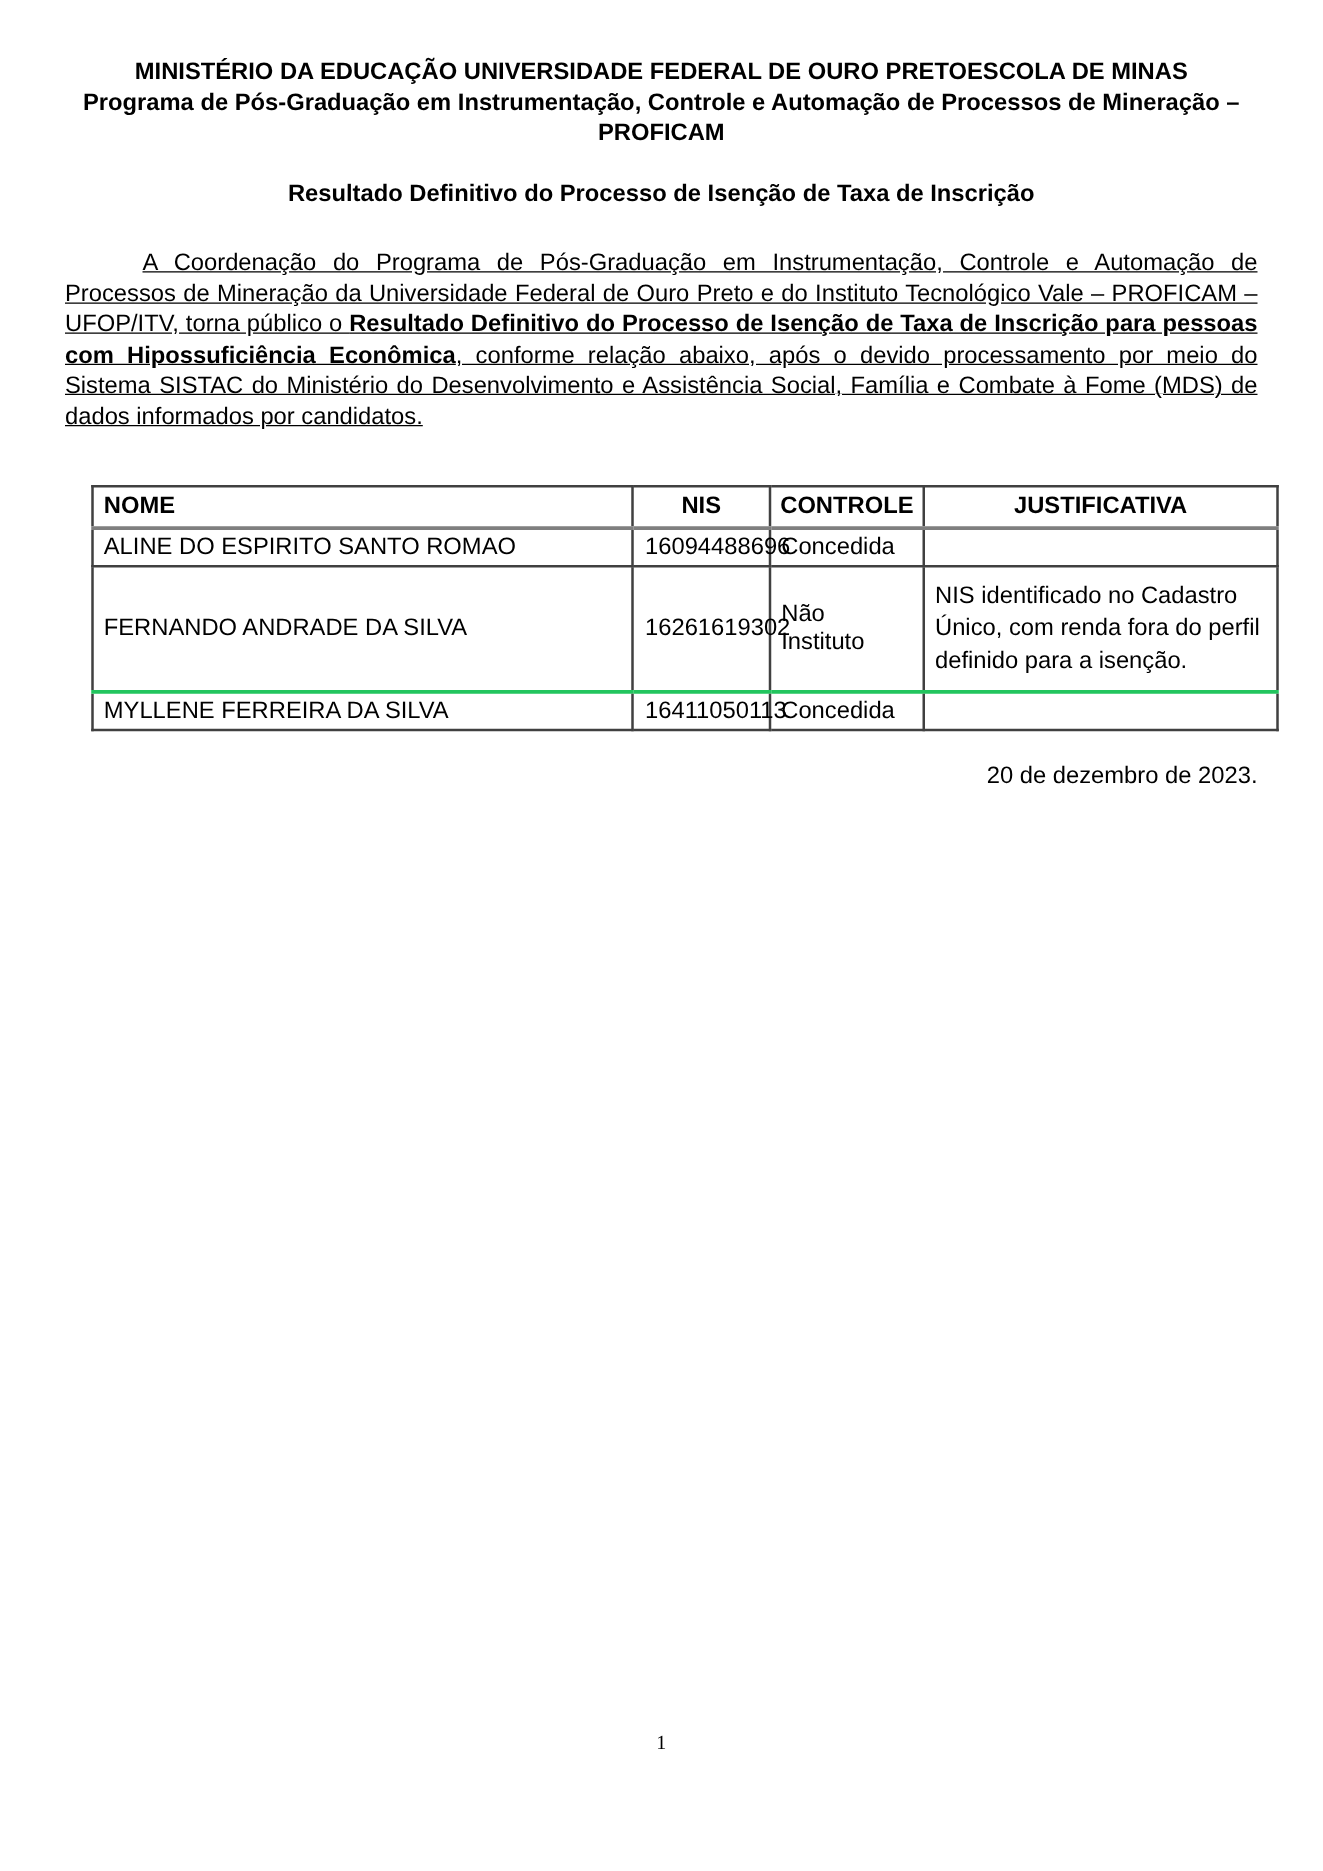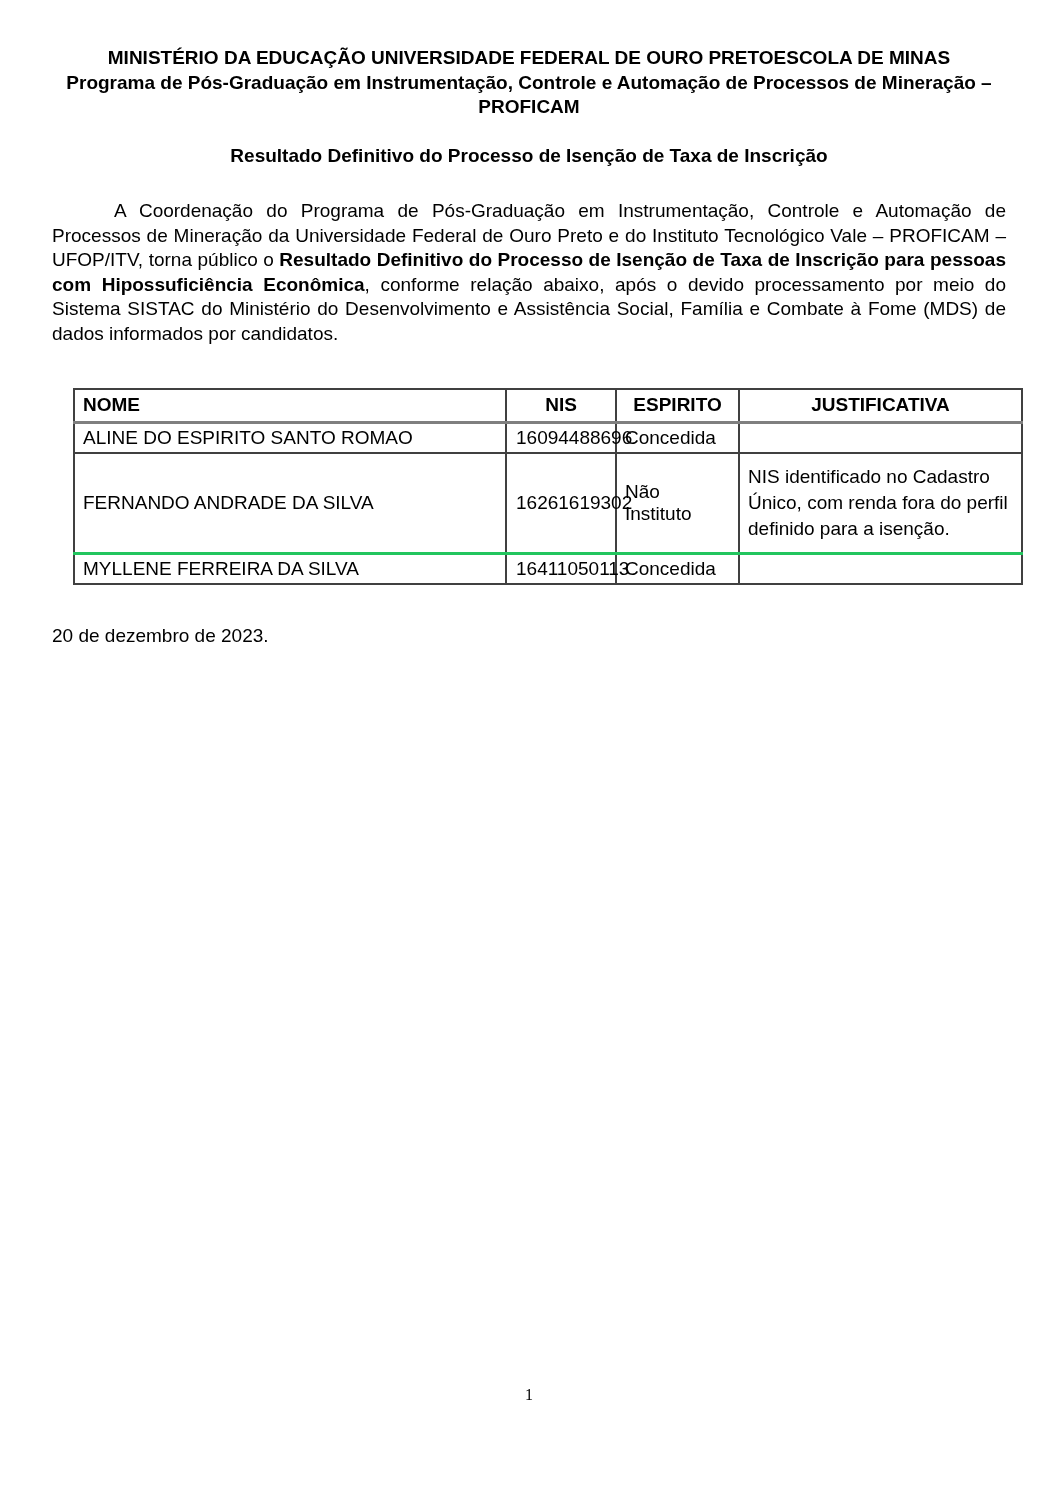--- a/index.html
+++ b/index.html
@@ -31,20 +31,21 @@
     text-align:center;
     font-weight:bold;
     line-height:24.5px;
     margin-top:24px;
   }
   .body-paragraph {
     margin-top:31px;
     text-align:justify;
     text-indent:62px;
     line-height:24.6px;
+    text-decoration:underline;
   }
   .results-table {
     width:948px;
     margin-top:41px;
     margin-left:21px;
     border-collapse:collapse;
     table-layout:fixed;
   }
   .results-table th, .results-table td {
     border:2px solid #404040;
@@ -63,22 +64,22 @@
   .results-table td.cell-nis { padding-left:9px; }
   .row-1 td { height:29px; }
   .row-2 td { height:100px; }
   .row-3 td { height:30px; border-top:3px solid #22c55e; }
   .cell-justificativa { line-height:26px; padding-top:4px; padding-bottom:4px; }
   .col-w-nome { width:432px; }
   .col-w-nis { width:110px; }
   .col-w-resultado { width:123px; }
   .col-w-justificativa { width:283px; }
   .date-line {
-    text-align:left;
-    margin-top:39px;
+    text-align:right;
+    margin-top:24px;
     line-height:24.5px;
   }
   .page-number {
     position:absolute;
     left:0;
     right:0;
     bottom:93px;
     text-align:center;
     font-family:"Liberation Serif", serif;
     font-size:16px;
@@ -103,21 +104,21 @@
     <colgroup>
       <col class="col-w-nome">
       <col class="col-w-nis">
       <col class="col-w-resultado">
       <col class="col-w-justificativa">
     </colgroup>
     <thead>
       <tr>
         <th class="col-nome">NOME</th>
         <th>NIS</th>
-        <th>ESPIRITO</th>
+        <th>CONTROLE</th>
         <th>JUSTIFICATIVA</th>
       </tr>
     </thead>
     <tbody>
       <tr class="row-1">
         <td class="cell-nome">ALINE DO ESPIRITO SANTO ROMAO</td>
         <td class="cell-nis">16094488696</td>
         <td class="cell-resultado">Concedida</td>
         <td class="cell-justificativa"></td>
       </tr>

